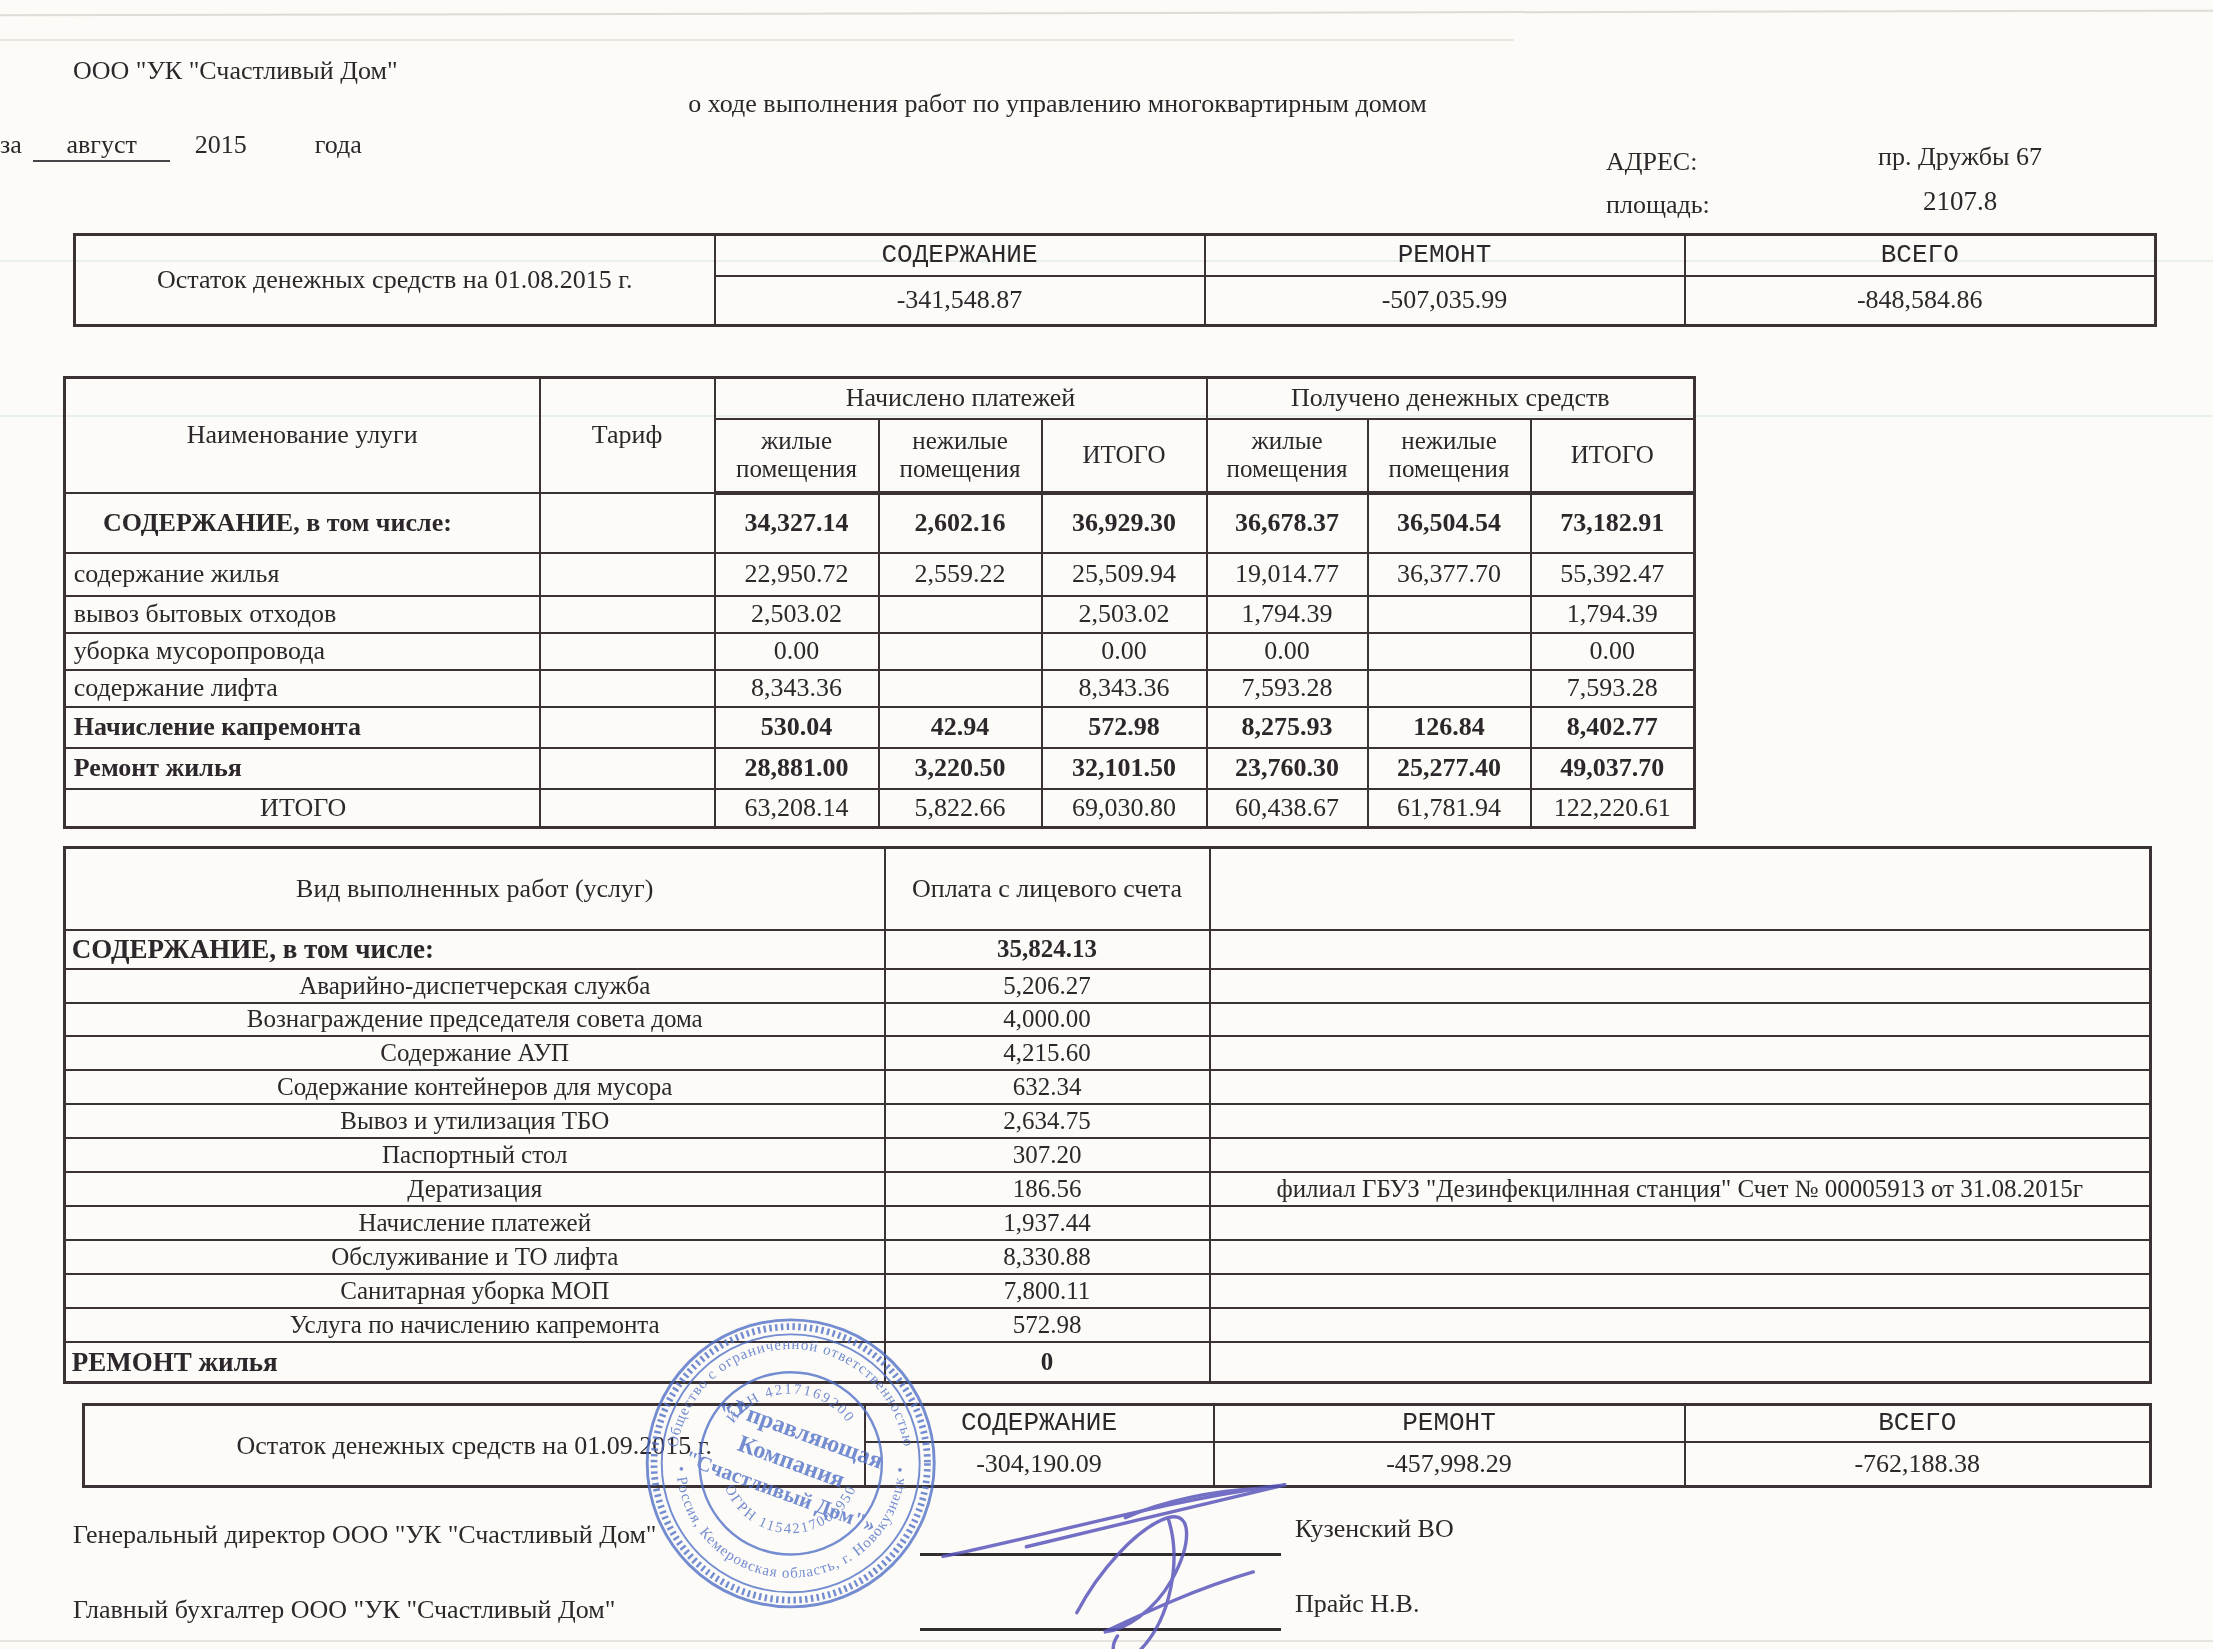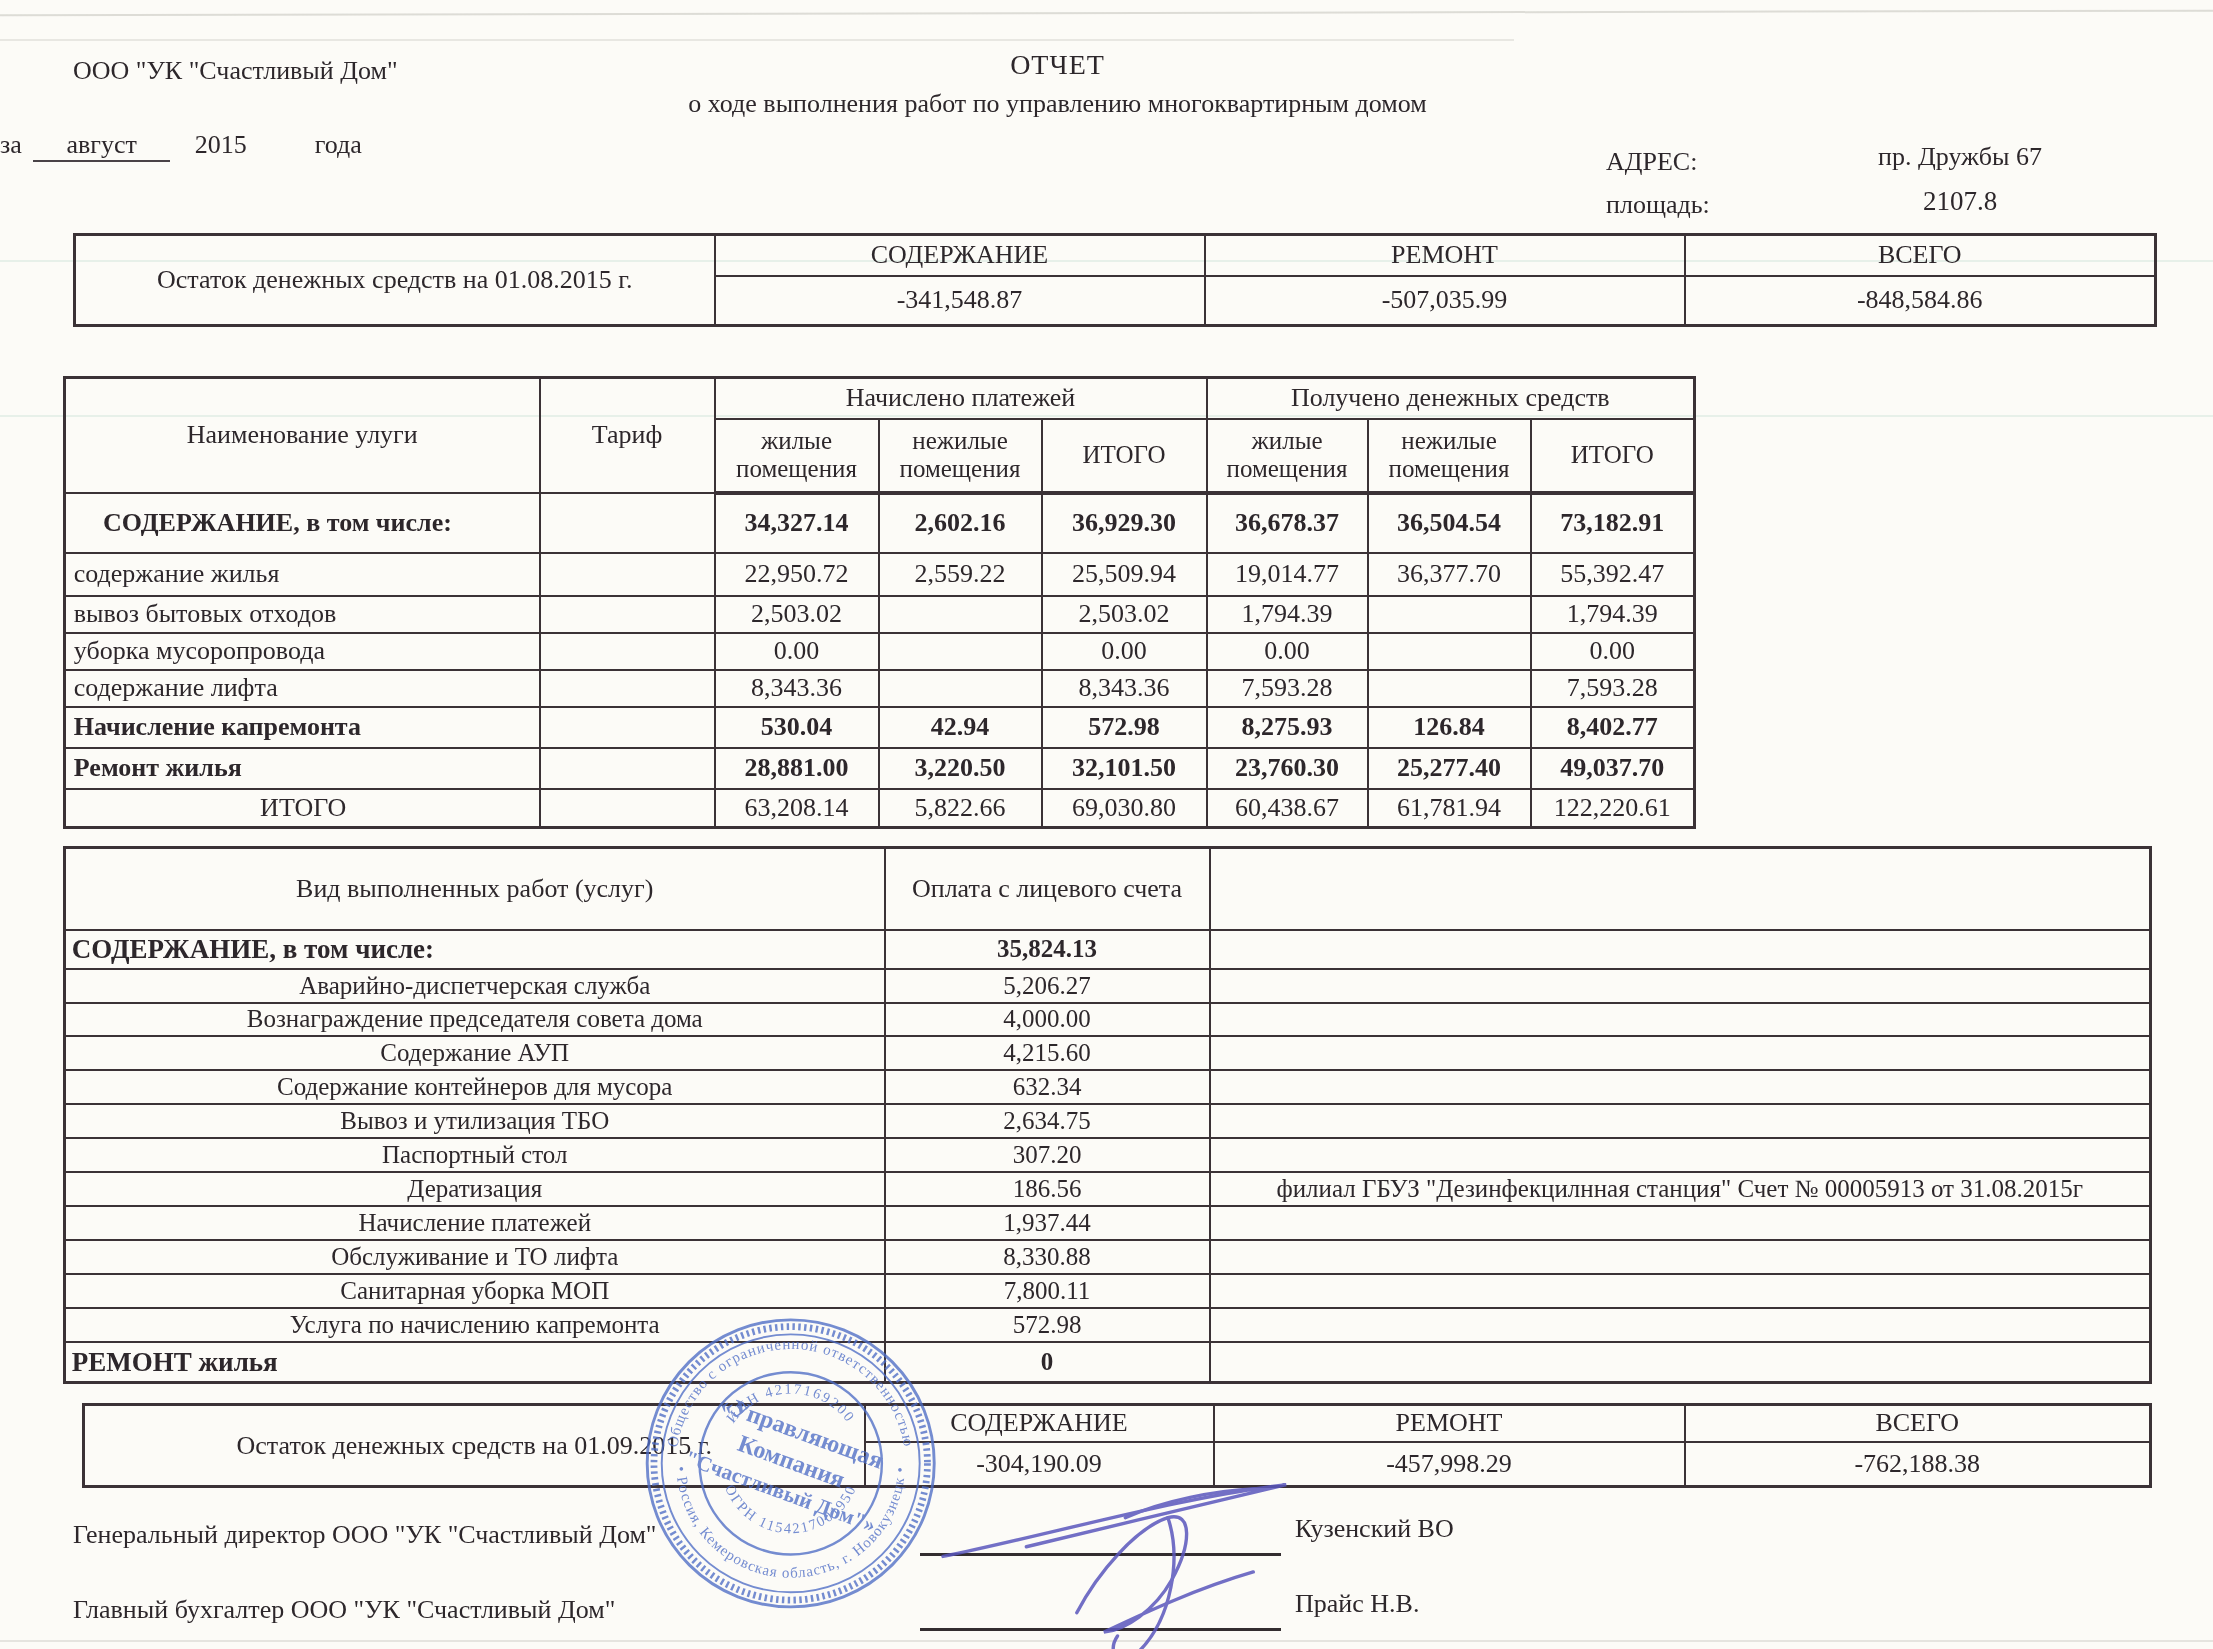--- a/index.html
+++ b/index.html
@@ -19,21 +19,21 @@
   .addr-value{left:1795px;top:142px;width:330px;text-align:center;font-size:26px;}
   .area-label{left:1606px;top:190px;font-size:26px;}
   .area-value{left:1795px;top:186px;width:330px;text-align:center;font-size:27px;}
 
   table.tbl{position:absolute;border-collapse:collapse;table-layout:fixed;font-size:26px;color:#2d272b;}
   table.tbl{border:3.9px solid #3b3236;}
   table.tbl td,table.tbl th{border:2.9px solid #3b3236;padding:1.9px 5.8px;font-weight:normal;overflow:hidden;}
   .t1{left:73px;top:233px;width:2081px;}
   .t4{left:82px;top:1403px;width:2067px;}
   .lbl{text-align:center;}
-  .hdr{text-align:center;}
+  .hdr{text-align:center;font-family:Liberation Mono, monospace;}
   .num{text-align:center;}
   .t2{left:63px;top:376px;width:1630px;}
   .t2 th{text-align:center;font-size:26px;}
   .t2 th.sub{font-size:25px;}
   .t2 thead tr:last-child th{border-bottom:4.9px solid #3b3236;}
   .t2 td{font-size:26px;}
   .t2 .name{text-align:left;padding-left:7.8px;}
   .t2 tr.grp td{font-weight:bold;}
   .t2 tr.grp td.name{padding-left:37px;}
   .t2 tr.tot td.name{text-align:center;}
@@ -55,21 +55,20 @@
 
 <div class="page">
 
   <div class="scanline" style="left:0;top:11.6px;width:2213px;transform:rotate(-0.12deg);"></div>
   <div class="scanline" style="left:0;top:39px;width:1514px;opacity:.35;"></div>
   <div class="tintline" style="left:0;top:260px;width:2213px;"></div>
   <div class="tintline" style="left:0;top:415px;width:2213px;"></div>
   <div class="scanline" style="left:0;top:1640px;width:2213px;opacity:.4;"></div>
 
   <div class="abs company">ООО "УК "Счастливый Дом"</div>
-  <div class="abs title">ОТЧЕТ</div>
   <div class="abs subtitle">о ходе выполнения работ по управлению многоквартирным домом</div>
   <div class="abs period">
     <span>за</span><span class="month">август</span><span class="year">2015</span><span class="suffix">года</span>
   </div>
   <div class="abs addr-label">АДРЕС:</div>
   <div class="abs addr-value">пр. Дружбы 67</div>
   <div class="abs area-label">площадь:</div>
   <div class="abs area-value">2107.8</div>
 
   <table class="tbl t1">

